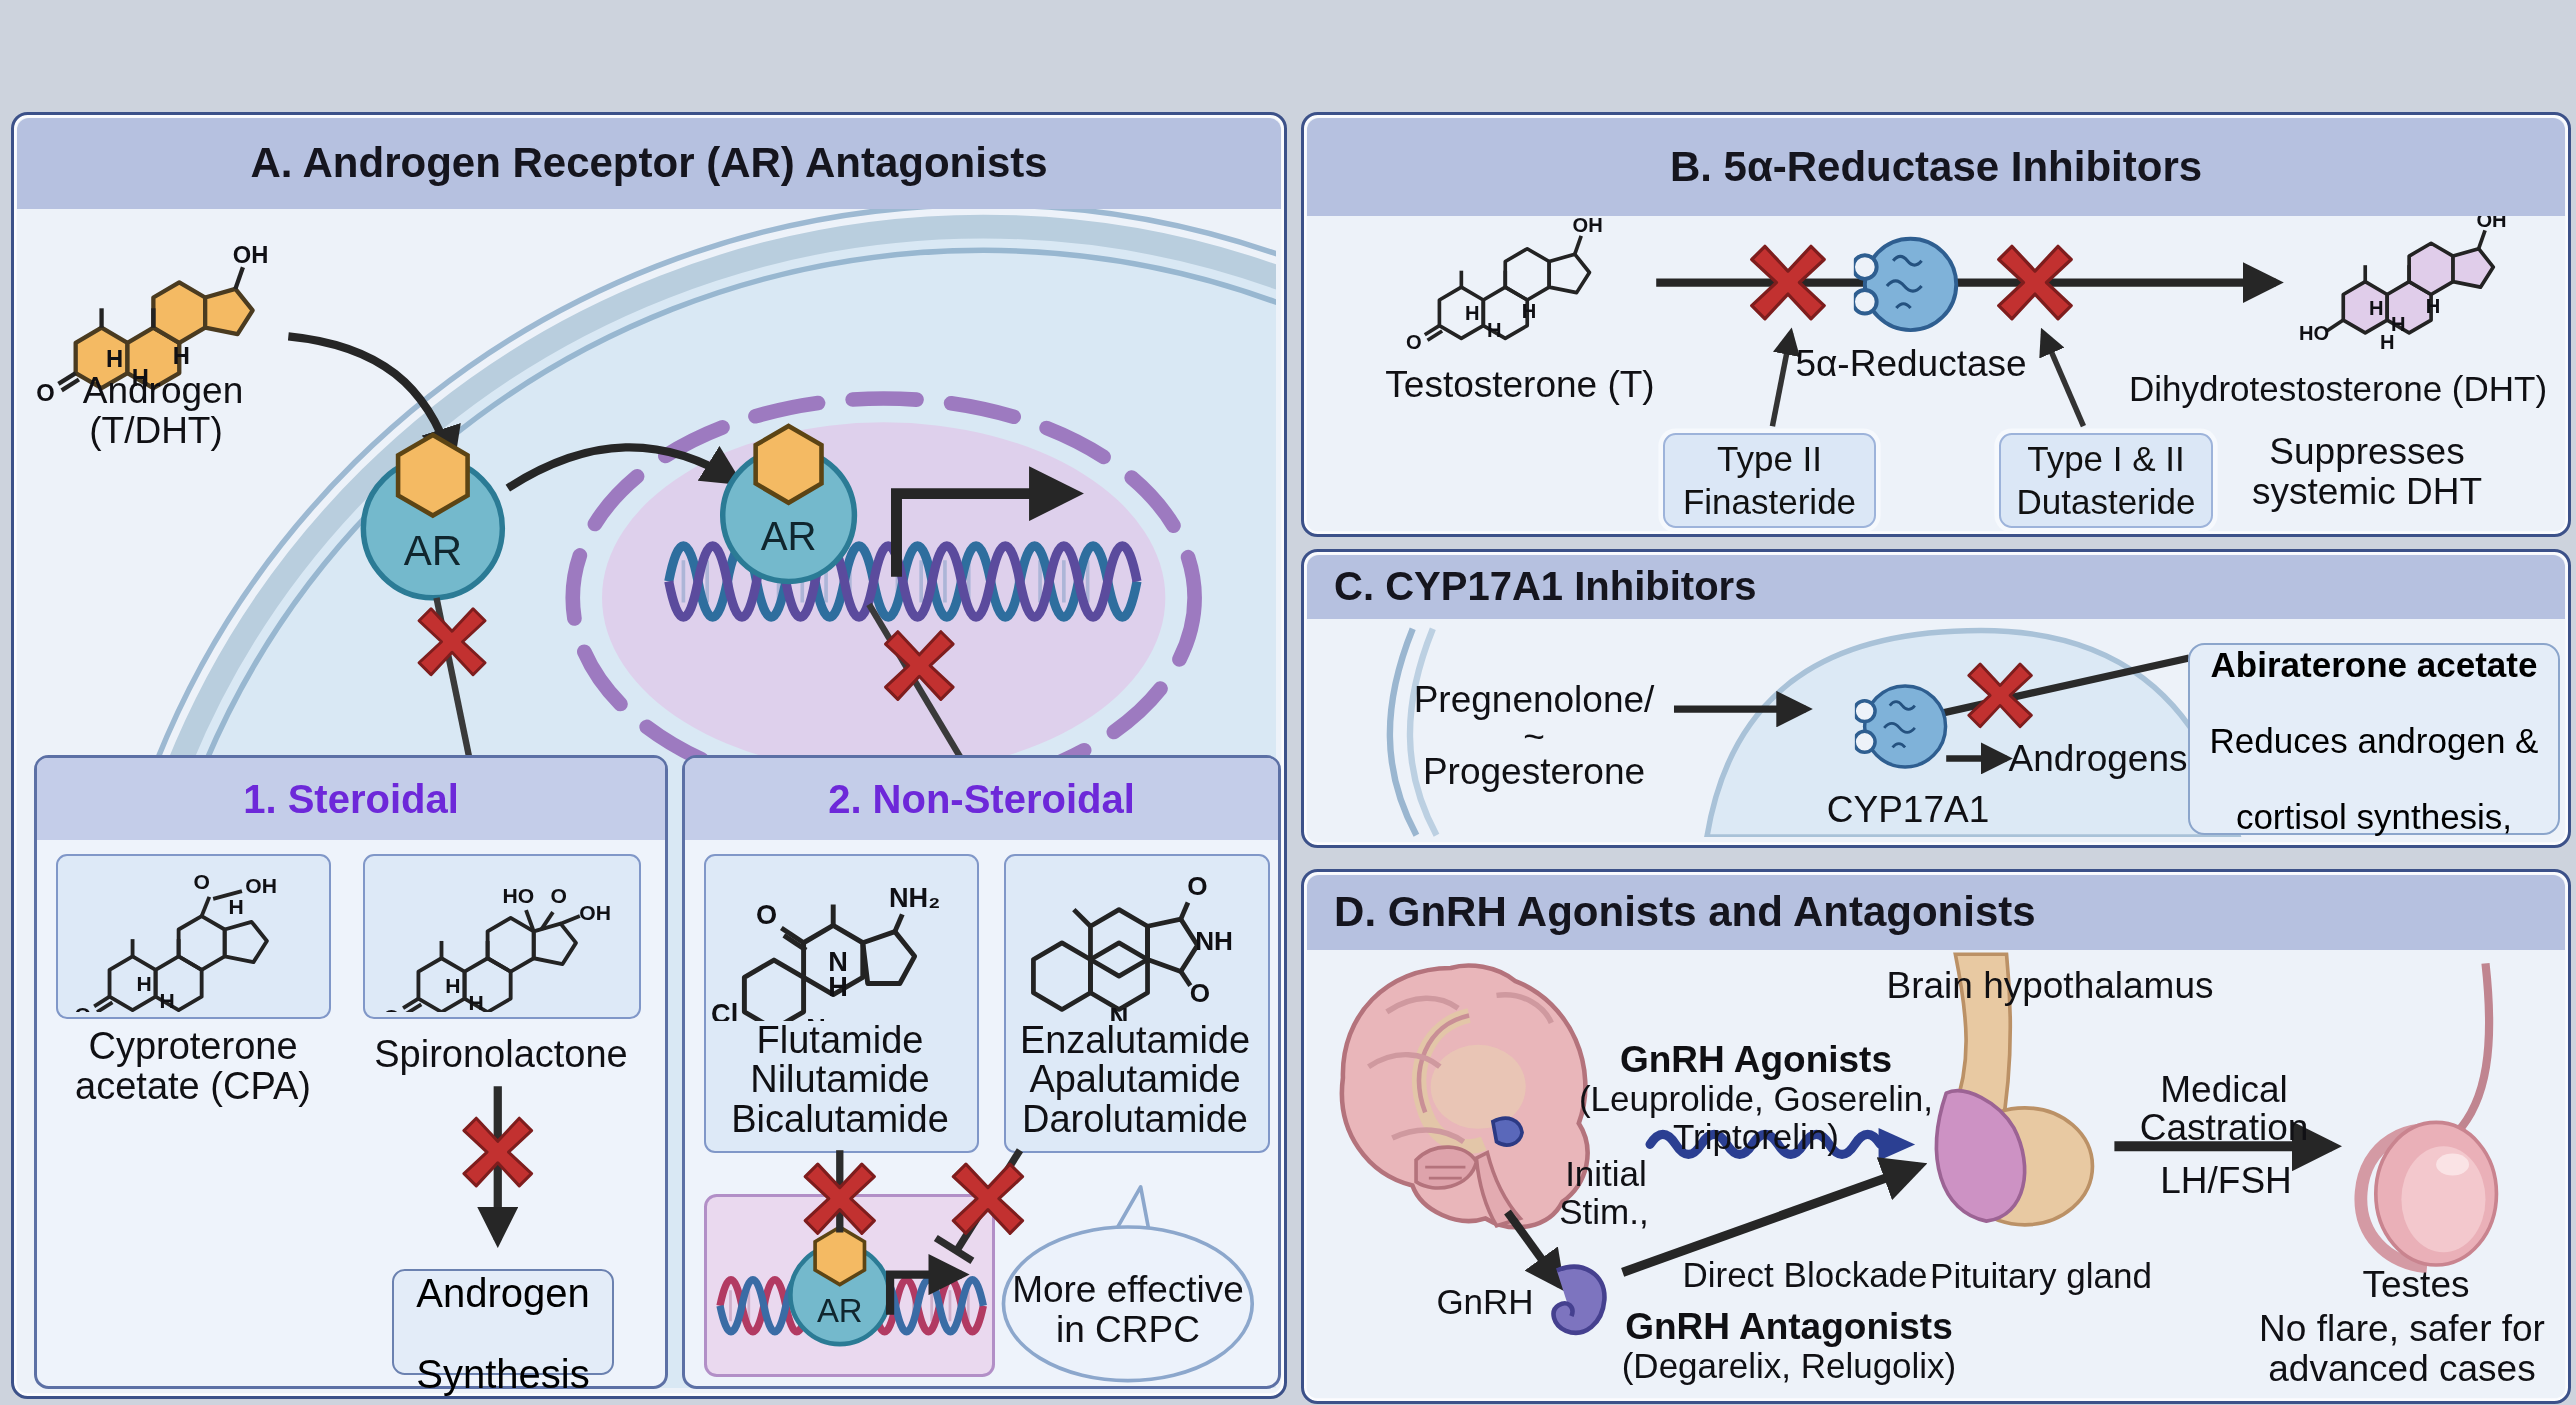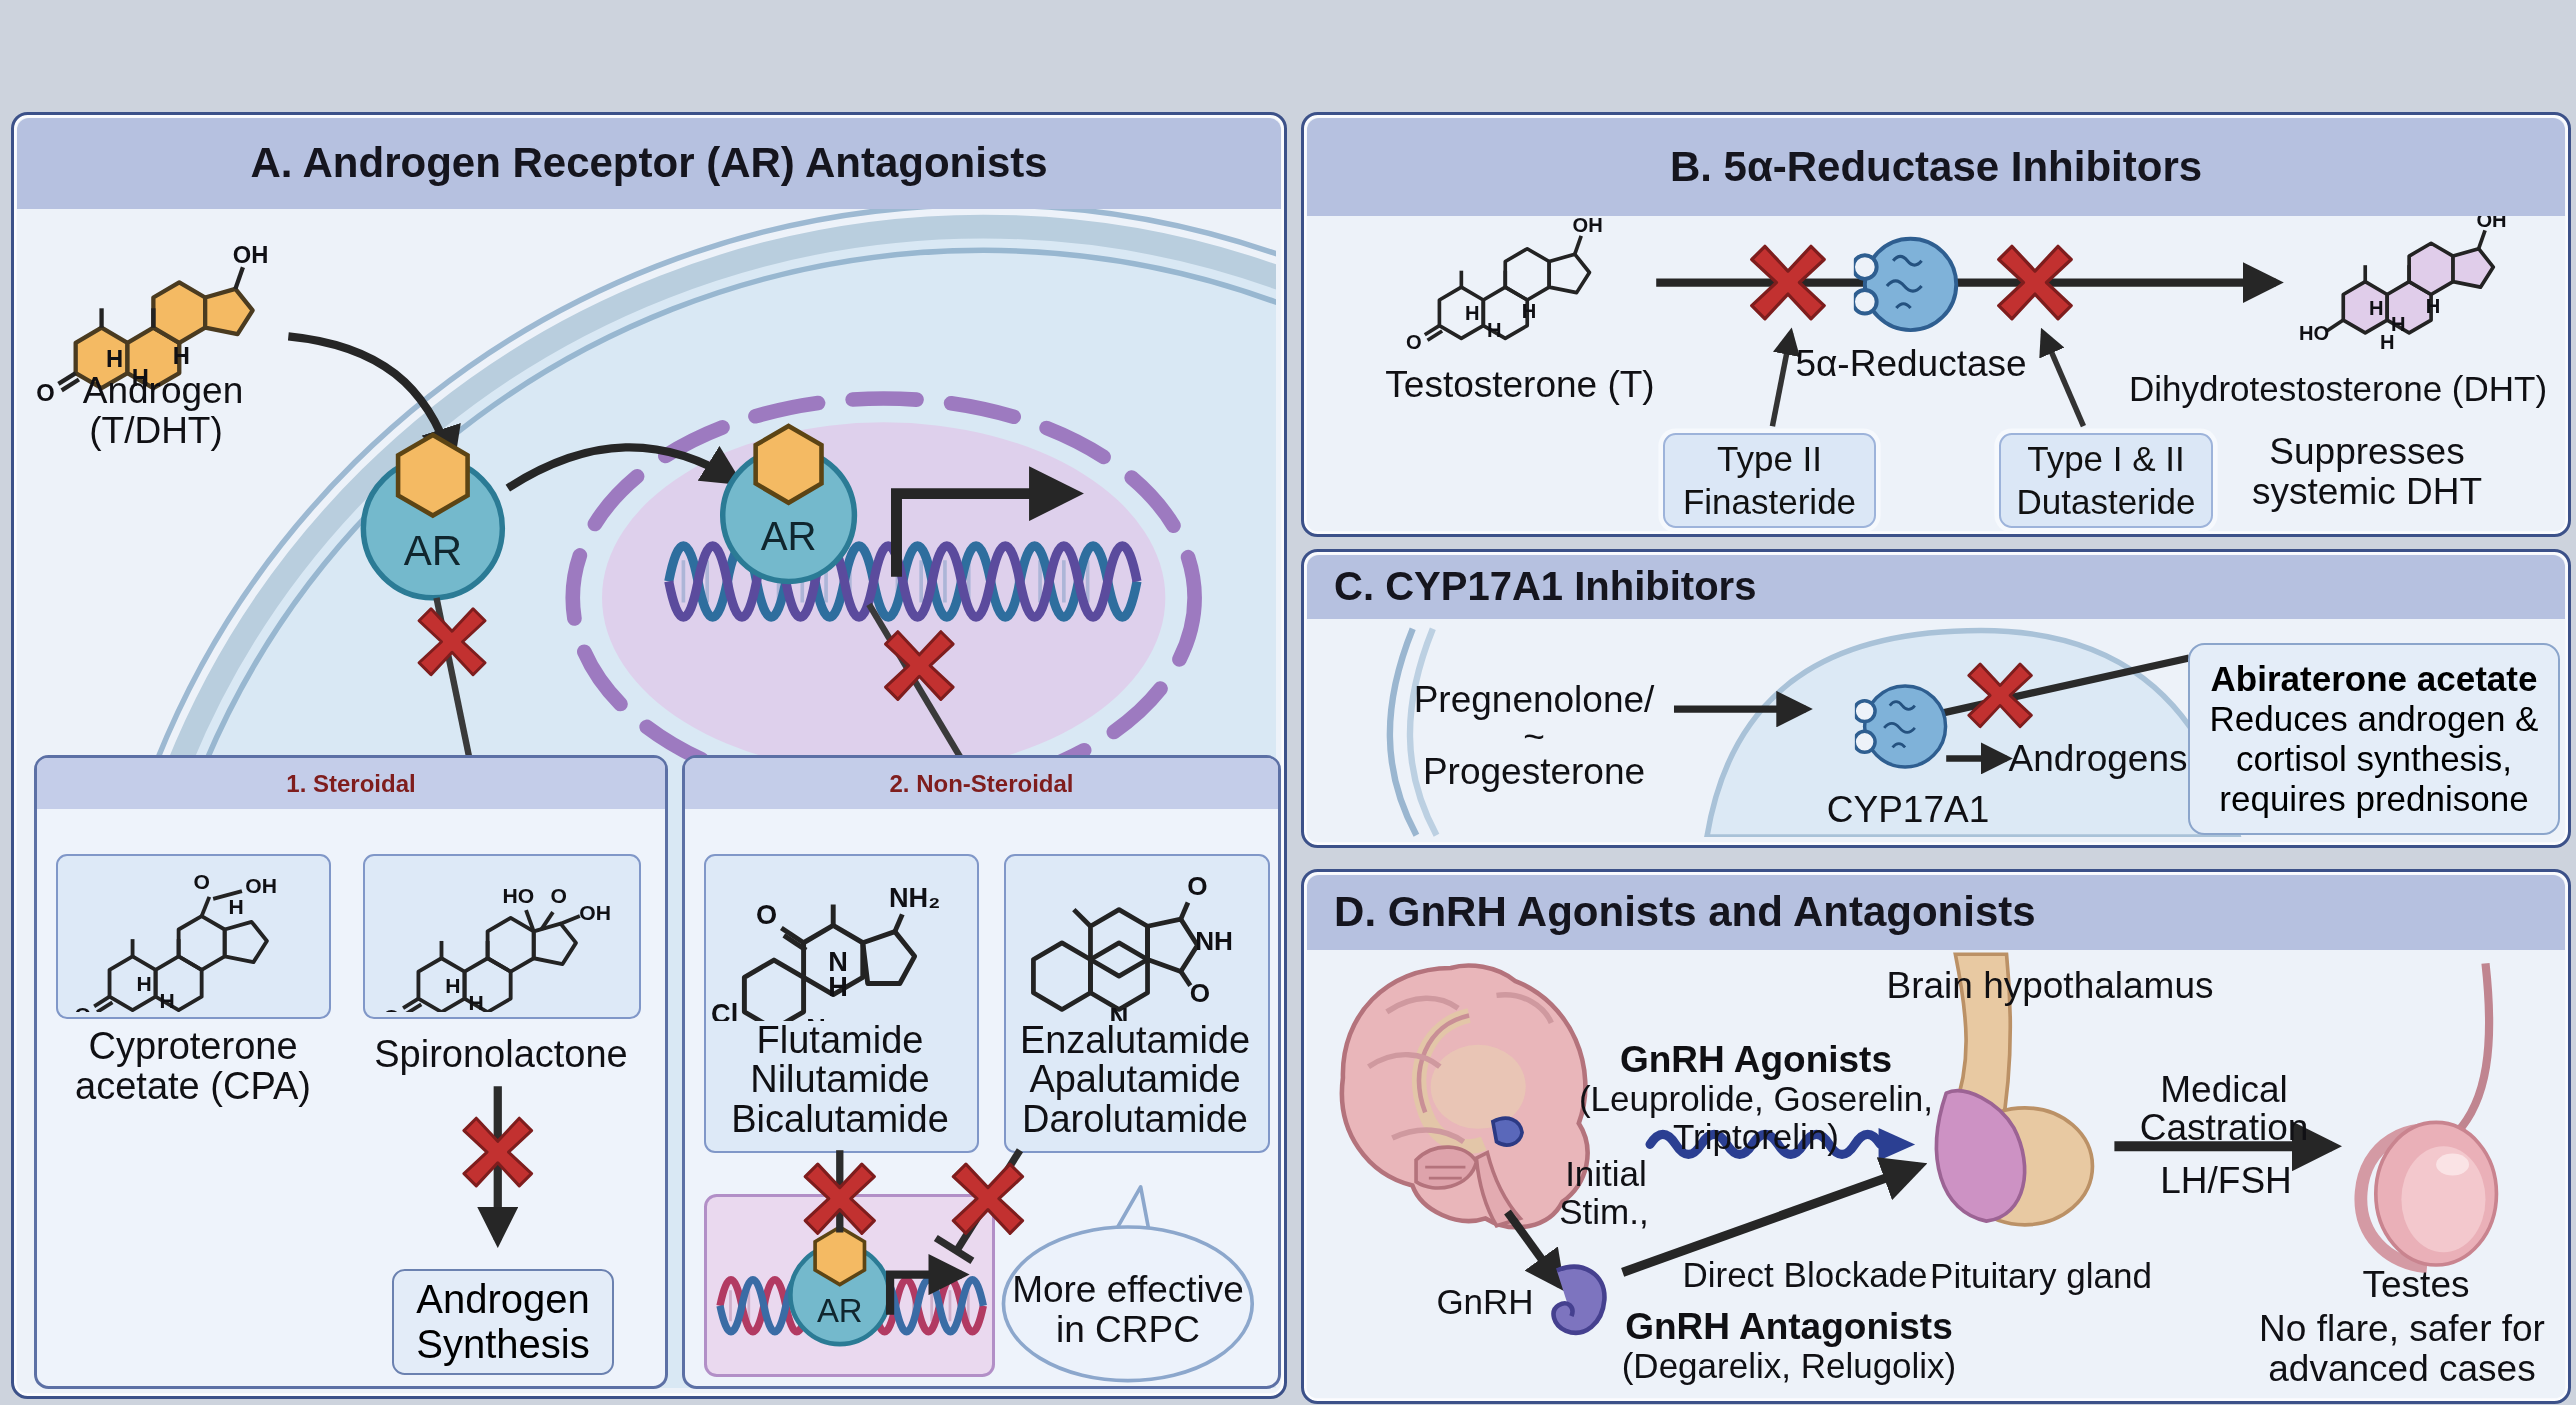--- a/index.html
+++ b/index.html
@@ -4,23 +4,23 @@
 <style>
   html,body{margin:0;padding:0;}
   body{width:2576px;height:1405px;background:#cdd3dd;font-family:"Liberation Sans",sans-serif;position:relative;overflow:hidden;}
   #stage{position:absolute;left:0;top:0;width:2576px;height:1405px;}
   .banner{position:absolute;left:0;top:0;width:2576px;height:108px;background:linear-gradient(#47608f,#415385);border-bottom:2.7px solid #2d3f6b;display:flex;align-items:center;justify-content:center;}
   .banner .t{color:#ffffff;font-size:55px;font-weight:bold;letter-spacing:0.9px;text-shadow:0 2.7px 4.6px rgba(20,30,60,.45);}
   .panel{position:absolute;background:#edf2f9;border:3.7px solid #3c5189;border-radius:16.5px;box-shadow:0 0 0 2.7px #fbfcfe inset;overflow:hidden;}
   .phead{position:absolute;left:2.7px;right:2.7px;top:2.7px;height:91px;background:#b6c1e0;border-radius:12px 12px 0 0;display:flex;align-items:center;justify-content:center;font-weight:bold;font-size:42px;color:#15151e;z-index:6;}
   .phead.left{justify-content:flex-start;padding-left:27.4px;}
   .subbox{position:absolute;background:#eef3fb;border:3.7px solid #5c70a5;border-radius:14.6px;z-index:3;}
-  .subhead{position:absolute;left:0;right:0;top:0;height:51px;background:#c4cde9;border-radius:10px 10px 0 0;display:flex;align-items:center;justify-content:center;font-weight:bold;font-size:24px;color:#7f1d1d;}
+  .subhead{position:absolute;left:0;right:0;top:0;height:82px;background:#c4cde9;border-radius:10px 10px 0 0;display:flex;align-items:center;justify-content:center;font-weight:bold;font-size:40px;color:#6d28d9;}
   .molcard{position:absolute;background:#dde9f7;border:2.7px solid #8097c8;border-radius:11px;z-index:4;}
-  .notebox{position:absolute;background:#e3ecf8;border:2.7px solid #6b81b0;border-radius:12.8px;display:flex;flex-direction:column;align-items:center;justify-content:center;z-index:4;}
+  .notebox{position:absolute;background:#e3ecf8;border:2.7px solid #6b81b0;border-radius:12.8px;display:flex;flex-direction:column;align-items:center;z-index:4;gap:36px;}
   .typebox{position:absolute;background:#dbe7f6;border:2.7px solid #9db3da;border-radius:12.8px;box-shadow:0 0 0 4.6px #f6f9fd;display:flex;flex-direction:column;align-items:center;justify-content:space-evenly;z-index:4;font-size:35px;color:#111;}
   .purplebox{position:absolute;background:#ead9ef;border:3.7px solid #b28fc7;border-radius:12.8px;z-index:3;}
   .lbl{position:absolute;transform:translate(-50%,-50%);text-align:center;color:#101014;white-space:nowrap;z-index:7;} .f38{font-size:35px;} .f40{font-size:37px;} .f42{font-size:38px;} .f44{font-size:40px;}
   .bold{font-weight:bold;}
   svg.layer{position:absolute;left:0;top:0;z-index:1;}
   svg.layer.over{z-index:5;}
   .mol polygon{fill:none;stroke:#232323;stroke-width:4;stroke-linejoin:round;}
   .mol line{stroke:#232323;stroke-width:4;}
   .mol text{font-size:22px;fill:#101014;text-anchor:middle;font-weight:600;font-family:"Liberation Sans",sans-serif;}
   .mol.orange polygon{fill:#f4ba63;stroke:#4a3b20;}

